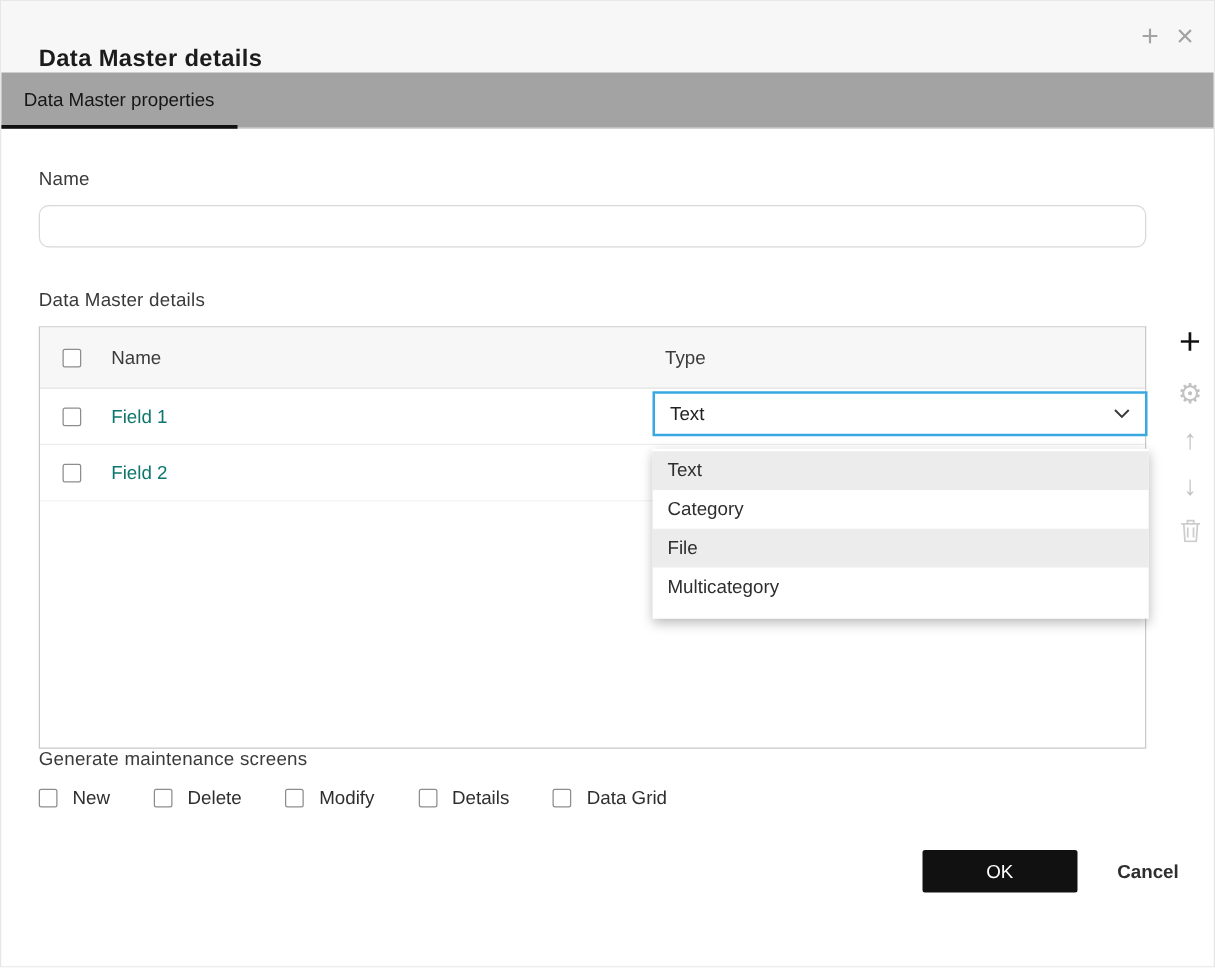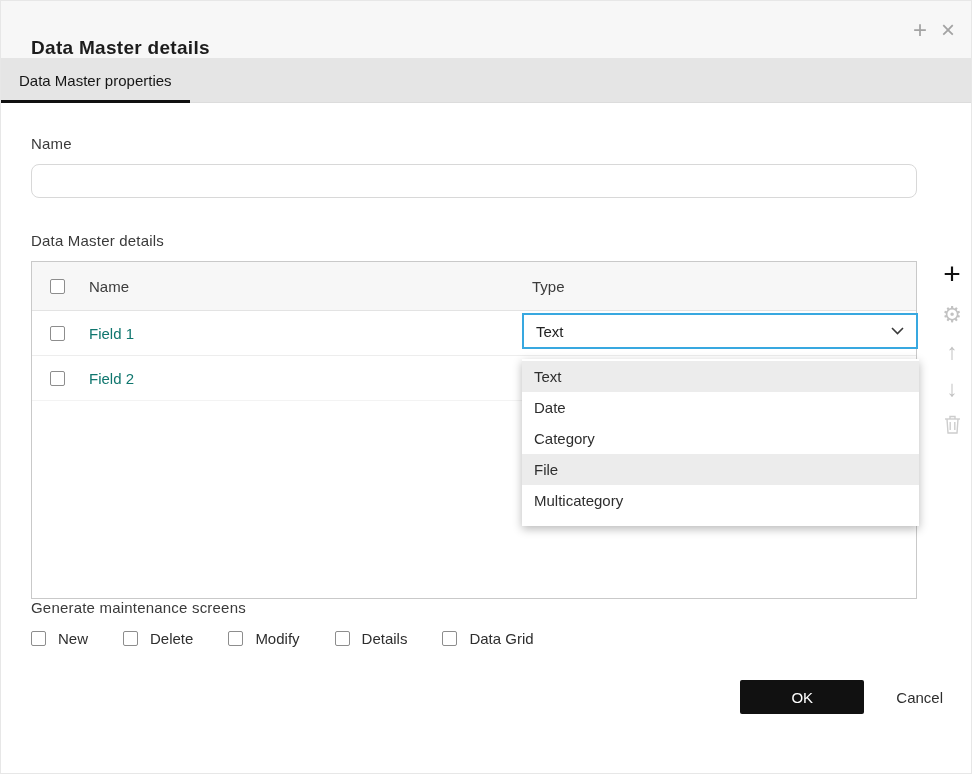--- a/index.html
+++ b/index.html
@@ -14,21 +14,21 @@
   
   .header {
     height:57px; background:#f7f7f7; display:flex; align-items:center;
     padding:0 16px 0 30px;
   }
   .title { font-size:19px; font-weight:700; color:#1c1c1c; letter-spacing:.3px;margin-top:36px; }
   .header-icons { margin-left:auto; display:flex; align-items:center; gap:14px; }
   .hicon { font-size:24px; line-height:1; color:#a3a3a3; cursor:pointer; font-weight:300; }
 
   
-  .tabbar { height:45px; border-bottom:1px solid #dcdcdc; display:flex; background:#e5e5e5; }
+  .tabbar { height:45px; border-bottom:1px solid #dcdcdc; display:flex; background:#a3a3a3; }
   .tab {
     position:relative; padding:0 18px; display:flex; align-items:center;
     font-size:15px; color:#161616; cursor:pointer;
   }
   .tab::after {
     content:""; position:absolute; left:0; right:0; bottom:-1px; height:3px; background:#101010;
   }
 
   
   .body { padding:26px 30px 0; }
@@ -101,20 +101,21 @@
     margin-top:33px; width:912px; display:flex; justify-content:flex-end;
     align-items:center; padding-right:0;
   }
   .ok-btn {
     width:124px; height:34px; background:#111; color:#fff; border:none;
     font-size:15px; font-family:"Liberation Sans", sans-serif; cursor:pointer; border-radius:2px;
   }
   .cancel-btn {
     margin-left:32px; margin-right:0; font-size:15px; color:#2e2e2e; cursor:pointer; background:none; border:none;
     font-family:"Liberation Sans", sans-serif;
+    font-weight:bold;
   }
 </style>
 </head>
 <body>
 
 <div class="dialog">
 
   <div class="header">
     <div class="title">Data Master details</div>
     <div class="header-icons">
@@ -158,21 +159,20 @@
           <span>Text</span>
           <span class="chevron">
             <svg width="13" height="8" viewBox="0 0 13 8">
                 <polyline points="1,1 6.5,6.5 12,1" fill="none" stroke="#3a3a3a" stroke-width="1.6"></polyline>
               </svg>
           </span>
         </div>
 
         <div class="dropdown">
           <div class="option hl">Text</div>
-          <div class="option">Date</div>
           <div class="option">Category</div>
           <div class="option hl">File</div>
           <div class="option">Multicategory</div>
         </div>
 
       </div>
 
       <div class="toolbar">
         <span class="tbtn add">+</span>
         <span class="tbtn gear">⚙</span>

